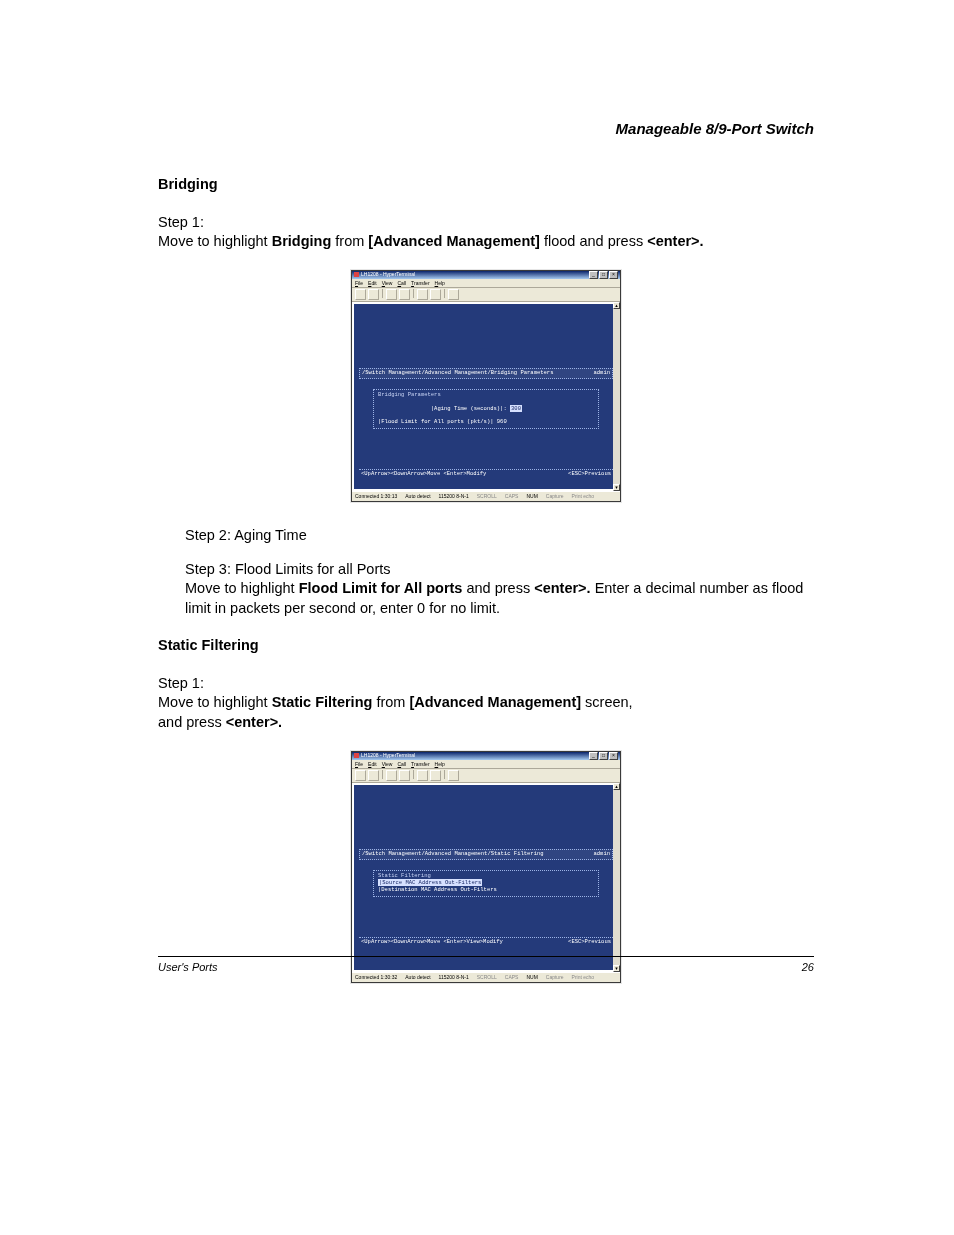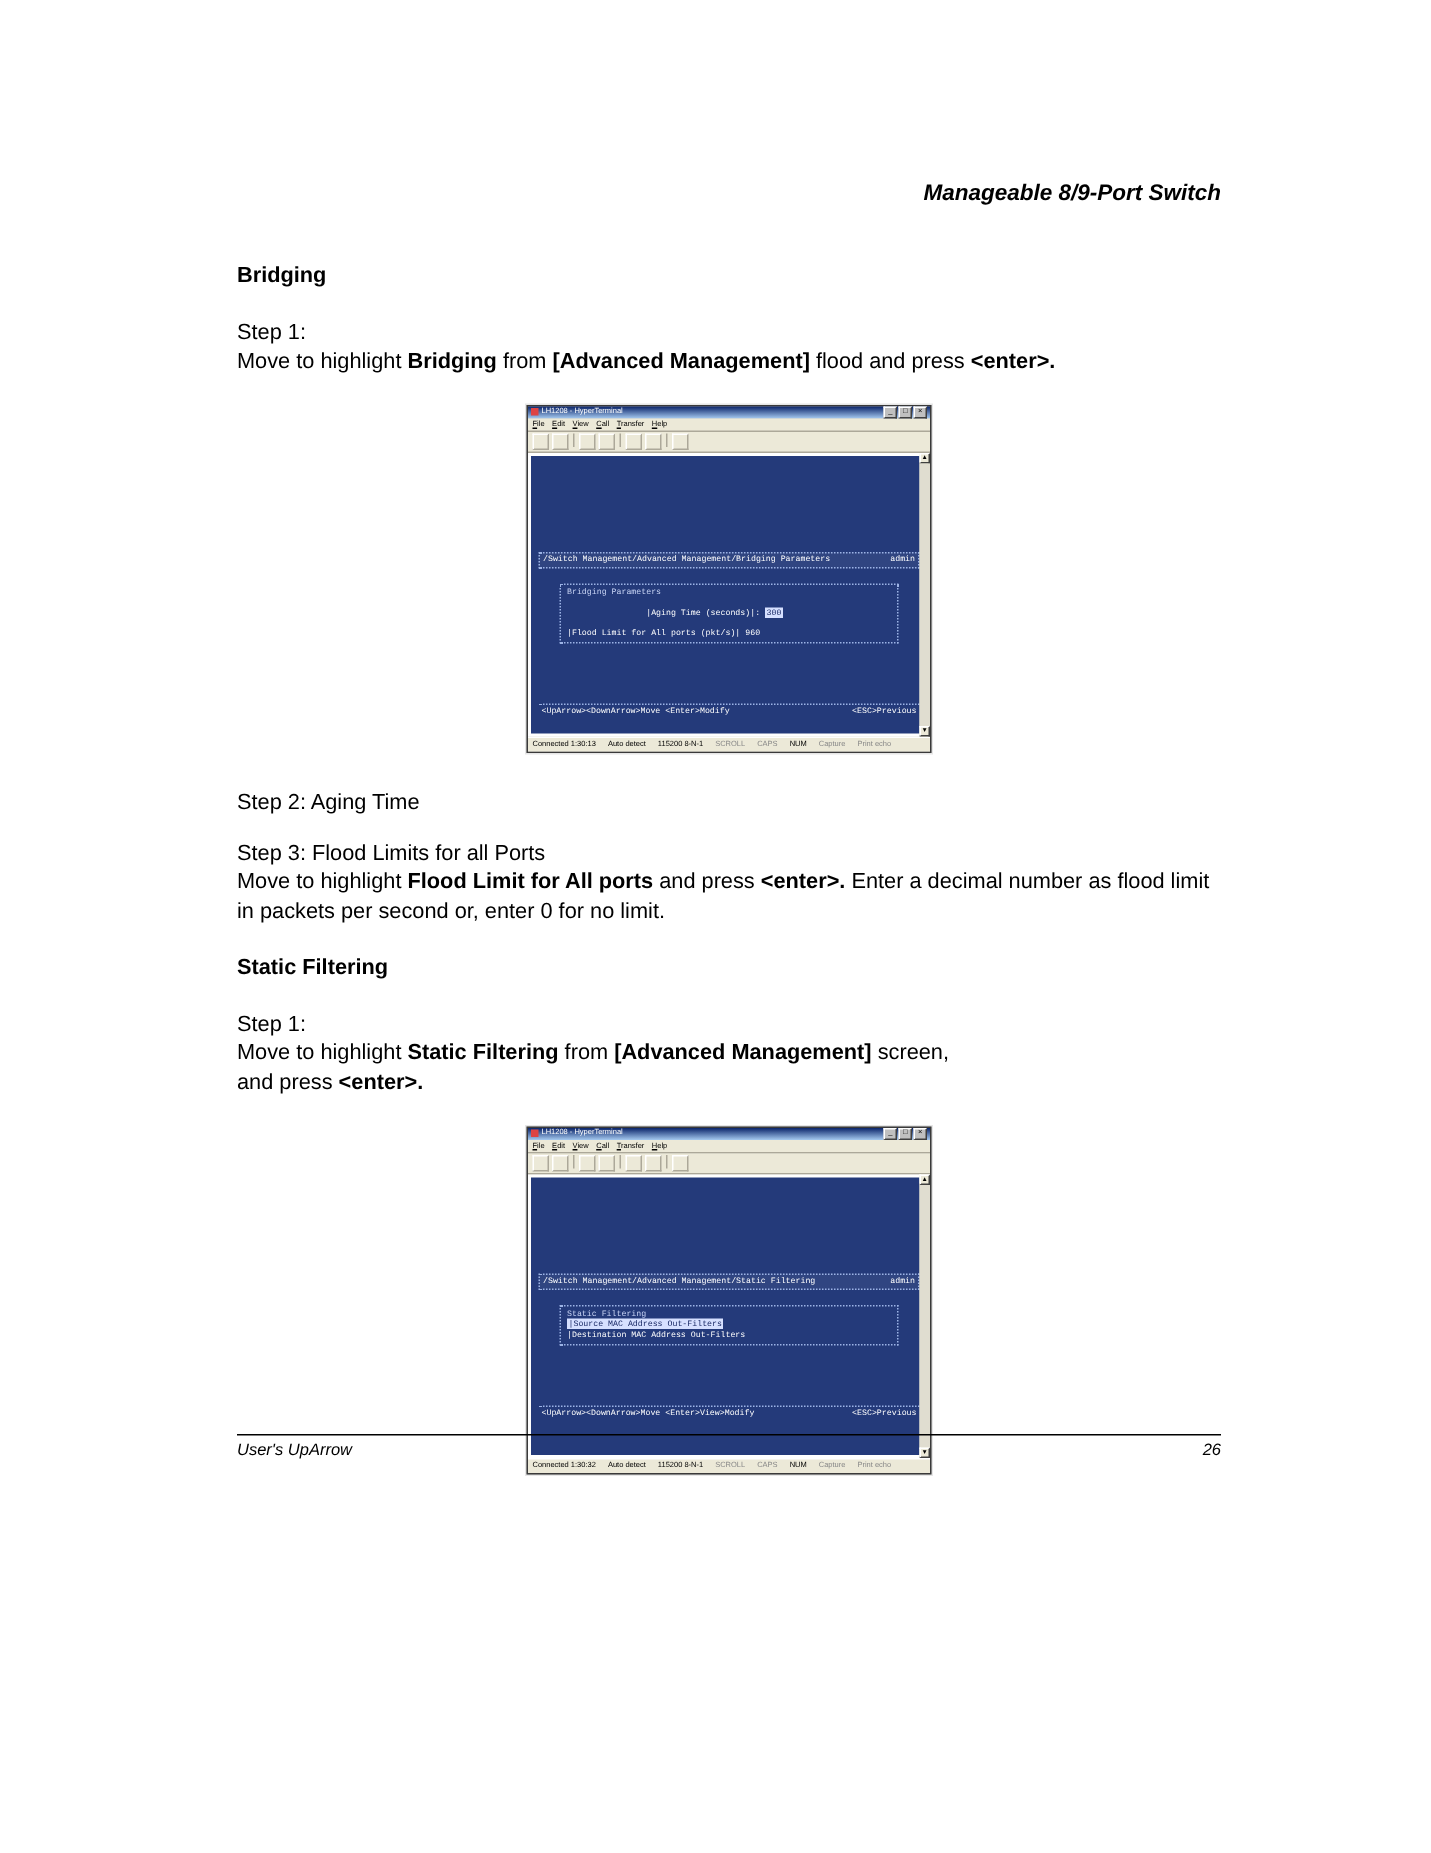--- a/index.html
+++ b/index.html
@@ -37,20 +37,21 @@
   .step-title {
     font-weight: normal;
     margin-bottom: 0;
   }
   .para {
     margin-top: 0;
     margin-bottom: 18px;
   }
   .step2, .step3 {
     margin-top: 14px;
+    margin-left: 27px;
   }
   .b { font-weight: bold; }
   .figure-wrap {
     text-align: center;
     margin: 10px 0 22px 0;
   }
 
   
   .shot {
     display: inline-block;
@@ -384,16 +385,16 @@
           <span>NUM</span>
           <span class="dim">Capture</span>
           <span class="dim">Print echo</span>
         </div>
       </div>
     </div>
 
   </div>
 
   <div class="footer">
-    <span>User's UpArrow</span>
+    <span>User's Ports</span>
     <span>26</span>
   </div>
 </div>
 
 </body></html>

